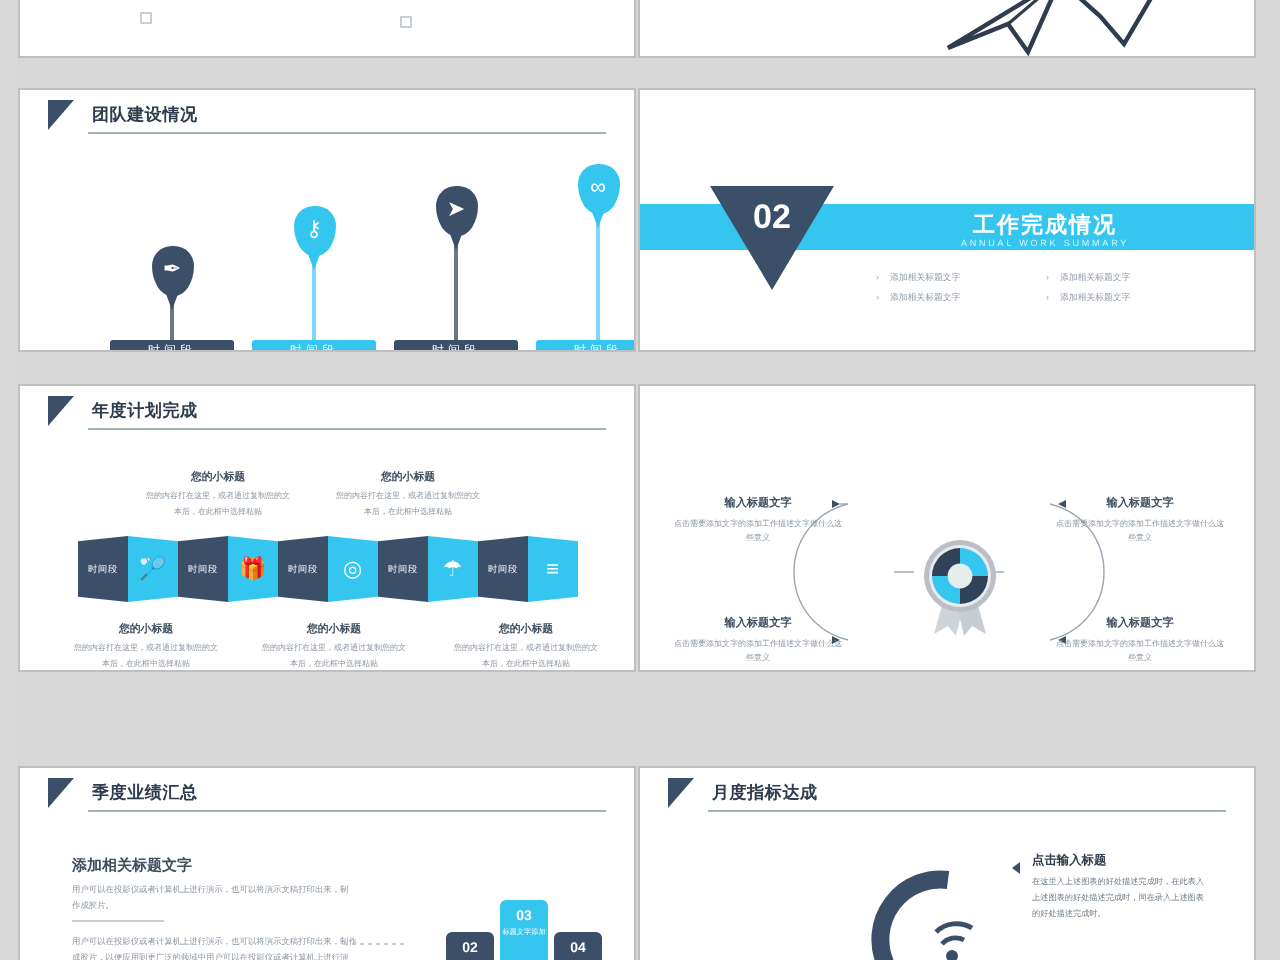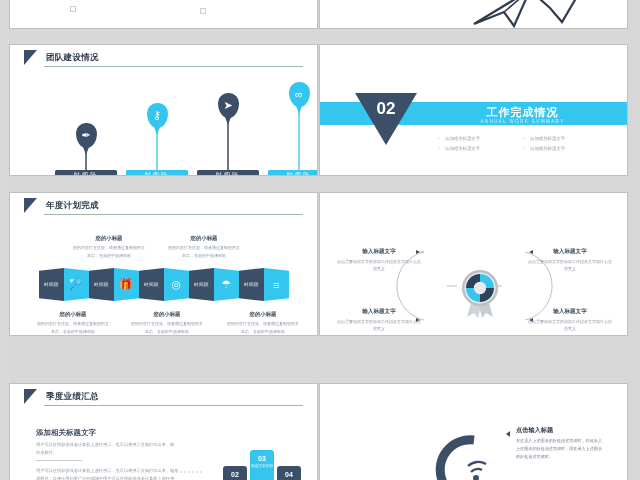--- a/index.html
+++ b/index.html
@@ -344,20 +344,25 @@
         </div>
         <div class="q-card" style="left:99px;  top:22px; height:56px; background:#3c4f69;">
           <div class="n">04</div>
 
         </div>
 
       </div>
     </div>
 
     <div class="slide col-r row-3">
+      <div class="hdr">
+        <div class="tri"></div>
+        <div class="ttl">月度指标达成</div>
+        <div class="rule"></div>
+      </div>
 
       <svg style="position:absolute;left:96px;top:42px;" width="118" height="118" viewBox="0 0 118 118">
         <path d="M58 14 A30 30 0 1 0 78 62" fill="none" stroke="#3c4f69" stroke-width="9" stroke-linecap="butt"></path>
         <polygon points="80,56 88,70 72,70" fill="#3c4f69"></polygon>
         <path d="M62 118 A30 30 0 1 1 42 72" fill="none" stroke="#3c4f69" stroke-width="9"></path>
         <g>
           <circle cx="60" cy="52" r="3" fill="#3c4f69"></circle>
           <path d="M55 46 A9 9 0 0 1 66 44" fill="none" stroke="#3c4f69" stroke-width="2.4"></path>
           <path d="M52 40 A15 15 0 0 1 70 38" fill="none" stroke="#3c4f69" stroke-width="2.4"></path>
         </g>

